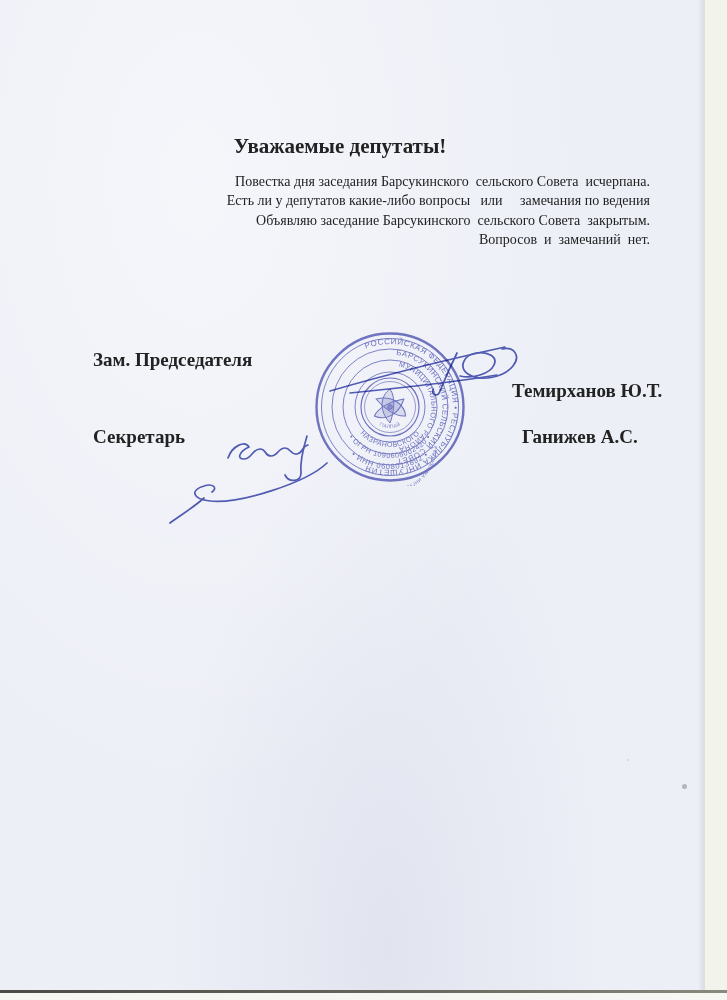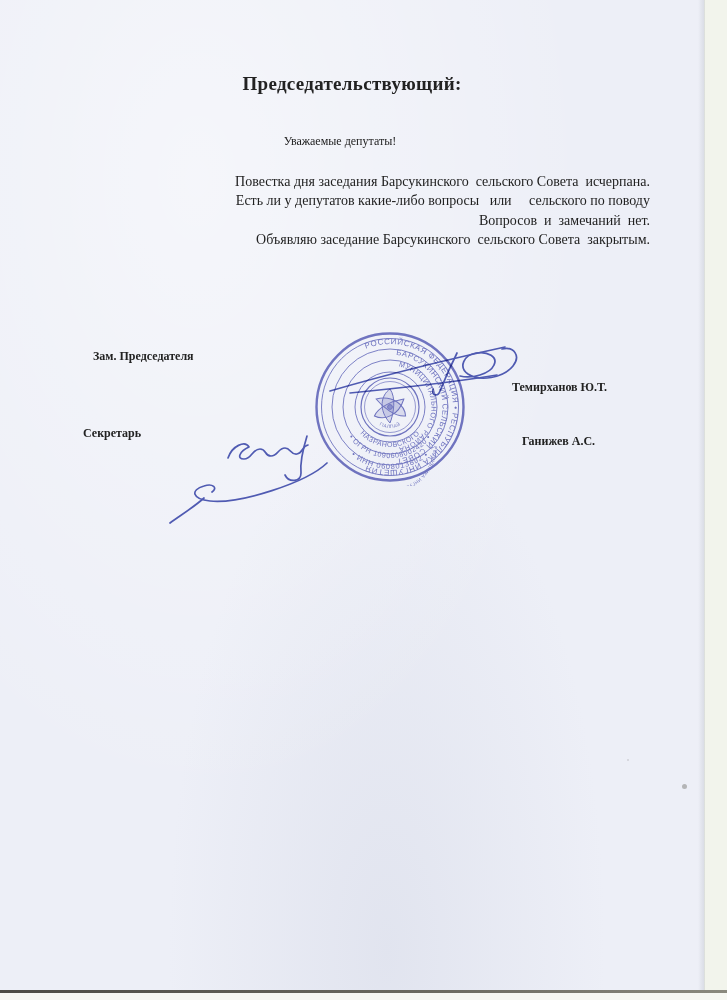--- a/index.html
+++ b/index.html
@@ -40,36 +40,36 @@
   .speck-2{left:627px;top:759px;width:2px;height:2px;opacity:.5;}
 
   
   .doc-title{
     position:absolute;left:0;top:73px;width:704px;margin:0;
     text-align:center;font-size:19px;font-weight:bold;
     letter-spacing:.3px;color:var(--text,#222);
   }
   .salutation{
     position:absolute;left:0;top:134px;width:680px;
-    text-align:center;font-size:12px;font-weight:normal;
+    text-align:center;font-size:21px;font-weight:bold;
     color:var(--text,#222);
   }
   .body-block{
     position:absolute;left:90px;top:172px;width:560px;
     font-size:14px;line-height:19.4px;color:var(--text,#222);text-align:right;
   }
   .line{white-space:pre;}
   .indent{padding-left:32px;}
 
-  .sig{position:absolute;font-size:12px;font-weight:bold;color:var(--text,#222);white-space:pre;}
+  .sig{position:absolute;font-size:19px;font-weight:bold;color:var(--text,#222);white-space:pre;}
   .sig-role-1a{left:93px;top:349px;}
   .sig-role-1b{left:93px;top:371px;}
   .sig-name-1{left:512px;top:371px;margin-top:9px;}
-  .sig-role-2{left:83px;top:426px;}
-  .sig-name-2{left:522px;top:426px;margin-top:8px;}
+  .sig-role-2{left:93px;top:426px;}
+  .sig-name-2{left:522px;top:426px;}
 
   
   .stamp-svg{
     position:absolute;left:311px;top:328px;width:158px;height:158px;
     color:var(--stamp-ink,#575cb8);
     mix-blend-mode:multiply;opacity:.82;
   }
   .sig-ink-svg{
     position:absolute;left:120px;top:325px;width:440px;height:215px;
     color:var(--signature-ink,#3c49ad);
@@ -80,29 +80,28 @@
     fill:currentColor;
   }
 </style>
 </head>
 <body>
 
 <div class="scan">
 
   <div class="paper">
 
-    <h1 class="doc-title">Председательствующий:</h1>
 
     <div class="salutation">Уважаемые депутаты!</div>
 
     <div class="body-block">
       <div class="line indent">Повестка дня заседания Барсукинского  сельского Совета  исчерпана.</div>
-      <div class="line indent">Есть ли у депутатов какие-либо вопросы   или     сельского по поводу</div>
+      <div class="line indent">Есть ли у депутатов какие-либо вопросы   или     замечания по ведения</div>
+      <div class="line indent">Объявляю заседание Барсукинского  сельского Совета  закрытым.</div>
       <div class="line indent">Вопросов  и  замечаний  нет.</div>
-      <div class="line indent">Объявляю заседание Барсукинского  сельского Совета  закрытым.</div>
     </div>
 
     <div class="sig sig-role-1a">Зам. Председателя</div>
     <div class="sig sig-name-1">Темирханов Ю.Т.</div>
 
     <div class="sig sig-role-2">Секретарь</div>
     <div class="sig sig-name-2">Ганижев А.С.</div>
 
     <svg class="stamp-svg" viewBox="0 0 158 158" aria-hidden="true">
       <defs>

